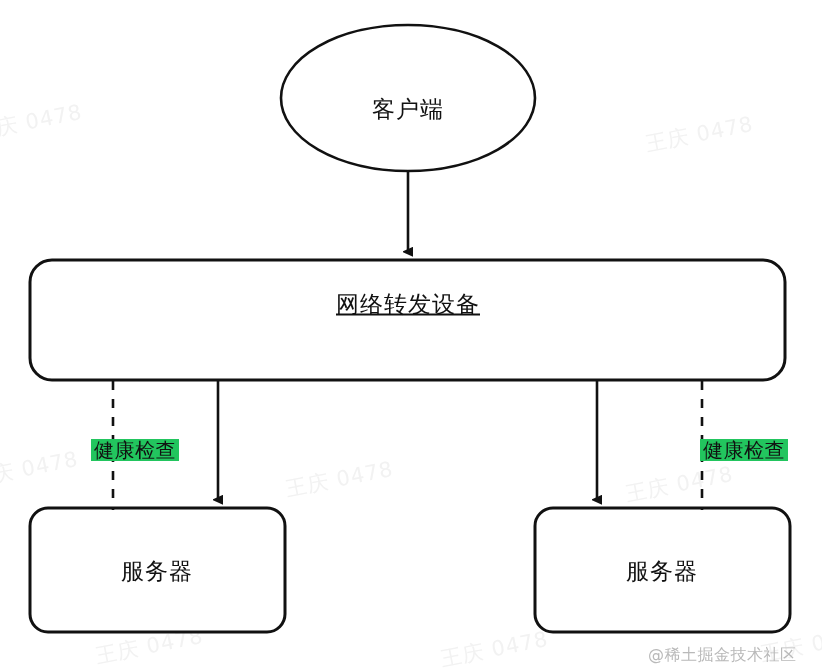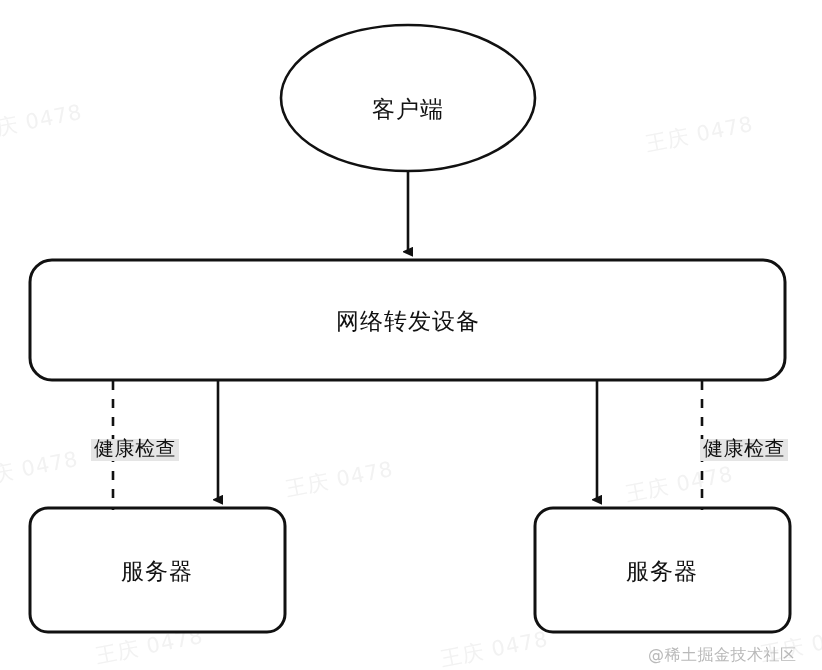--- a/index.html
+++ b/index.html
@@ -50,23 +50,23 @@
   }
   .edge-label {
     position: absolute;
     z-index: 2;
     color: #111111;
     font-size: 20px;
     line-height: 1;
     white-space: nowrap;
     letter-spacing: 0.5px;
     transform: translate(-50%, -50%);
-    background: #e5e5e5;
+    background: #22c55e;
     padding: 1px 3px;
-    font-family: Liberation Mono, monospace;
+    font-family: Liberation Sans, sans-serif;
   }
   .credit {
     position: absolute;
     z-index: 3;
     color: #b9b9b9;
     font-size: 16px;
     white-space: nowrap;
     letter-spacing: 0.5px;
     font-family: "DejaVu Sans", "Liberation Sans", sans-serif;
   }
@@ -108,21 +108,21 @@
 
     <line x1="218" y1="381" x2="218" y2="500" stroke="#111111" stroke-width="2.6" marker-end="url(#arrowhead)"></line>
 
     <line x1="597" y1="381" x2="597" y2="500" stroke="#111111" stroke-width="2.6" marker-end="url(#arrowhead)"></line>
 
     <line x1="113" y1="381" x2="113" y2="510" stroke="#111111" stroke-width="2.6" stroke-dasharray="9 9"></line>
     <line x1="702" y1="381" x2="702" y2="510" stroke="#111111" stroke-width="2.6" stroke-dasharray="9 9"></line>
   </svg>
 
   <div class="node-label" style="left:408px; top:109px;">客户端</div>
-  <div class="node-label" style="left:408px; top:321px;">网络转发设备</div>
+  <div class="node-label" style="left:408px; top:304px;text-decoration:underline;">网络转发设备</div>
   <div class="node-label" style="left:157px; top:571px;">服务器</div>
   <div class="node-label" style="left:662px; top:571px;">服务器</div>
 
   <div class="edge-label" style="left:135px; top:450px;">健康检查</div>
   <div class="edge-label" style="left:744px; top:450px;">健康检查</div>
 
   <div class="credit" style="left:648px; top:645px;">@稀土掘金技术社区</div>
 
 </div>
 

